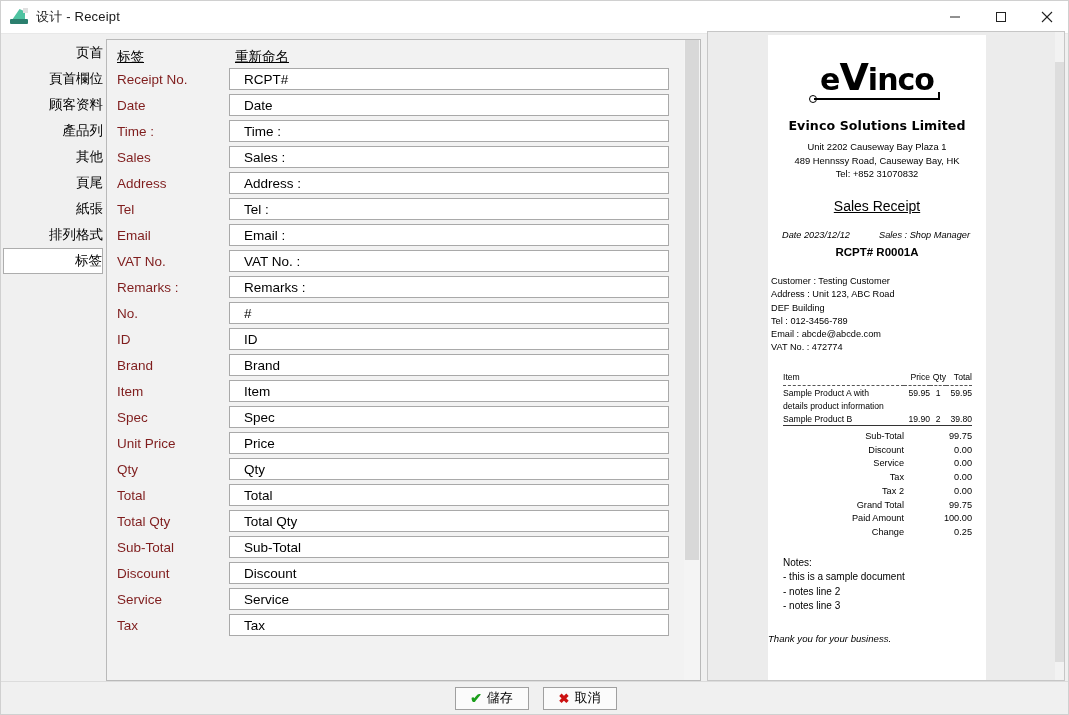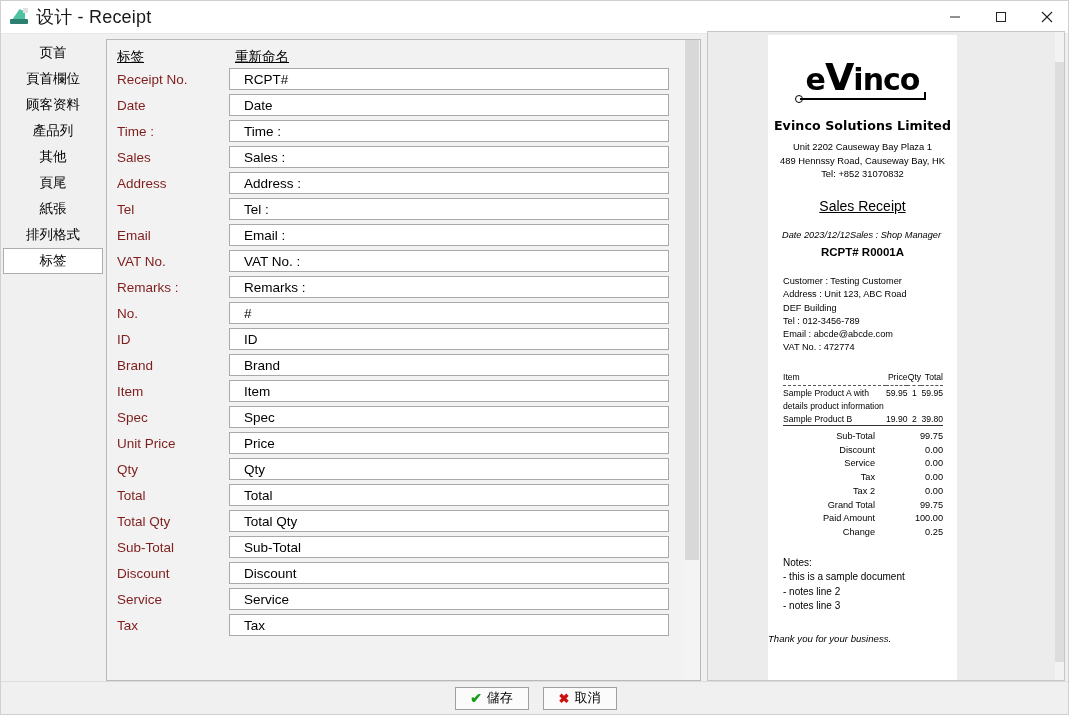--- a/index.html
+++ b/index.html
@@ -42,41 +42,41 @@
     position: absolute; left: 2px; top: 1px;
     width: 13px; height: 11px;
     background: #4fc3a1;
     clip-path: polygon(0% 100%, 58% 0%, 100% 22%, 100% 100%);
   }
   #app-icon .dot {
     position: absolute; right: 0px; top: 0px;
     width: 5px; height: 5px; background: #e0e0e0;
   }
   #window-title {
-    font-size: 18px; color: #1a1a1a;
+    font-size: 13px; color: #1a1a1a;
     letter-spacing: .2px; white-space: nowrap; text-align: center;
   }
   .winbtn {
     width: 46px; height: 32px;
     display: flex; align-items: center; justify-content: center;
     flex: none;
   }
   .winbtn svg { display: block; }
   #winbtns { position: absolute; right: 0; top: 0; display: flex; }
 
   
   #sidebar {
     position: absolute; left: 0; top: 34px;
     width: 104px; height: 644px;
     background: #f0f0f0;
     padding-top: 5px;
   }
   .side-item {
     height: 26px; line-height: 26px;
-    text-align: center;
+    text-align: right;
     font-size: 13.5px; color: #000;
     margin: 0 2px;
     white-space: nowrap;
   }
   .side-item.selected {
     background: #ffffff;
     border: 1px solid #adadad;
     margin: 0 2px;
     line-height: 24px;
   }
@@ -154,21 +154,21 @@
     width: 9px; height: 100%;
     background: #f2f2f2;
   }
   #preview-thumb {
     position: absolute; left: 0; top: 30px;
     width: 9px; height: 600px;
     background: #dddddd;
   }
   #paper {
     position: absolute; left: 60px; top: 3px;
-    width: 189px; height: 645px;
+    width: 218px; height: 645px;
     background: #ffffff;
     color: #000;
     font-size: 9.2px;
     line-height: 1.28;
   }
 
   .logo-wrap { text-align: center; padding-top: 23px; }
   .logo-text {
     font-family: "DejaVu Sans", sans-serif;
     font-weight: bold; font-size: 30px;
@@ -207,21 +207,21 @@
   .meta-row {
     display: flex; justify-content: space-between;
     margin-top: 14px; padding: 0 16px 0 14px;
     font-style: italic; font-size: 9.2px;
   }
   .rcpt {
     text-align: center; font-weight: bold;
     font-size: 11.5px; margin-top: 3px;
   }
 
-  .cust { margin-top: 16px; padding-left: 15px; font-size: 9.2px; line-height: 1.42; }
+  .cust { margin-top: 16px; padding-left: 3px; font-size: 9.2px; line-height: 1.42; }
 
   .items { margin: 18px 14px 0 15px; }
   .items table { width: 100%; border-collapse: collapse; font-size: 8.6px; }
   .items th {
     font-weight: normal; text-align: right;
     padding: 0 0 2px 0;
     border-bottom: 1px dashed #555;
   }
   .items th.it { text-align: left; }
   .items td { padding: 2px 0 0 0; vertical-align: top; }

